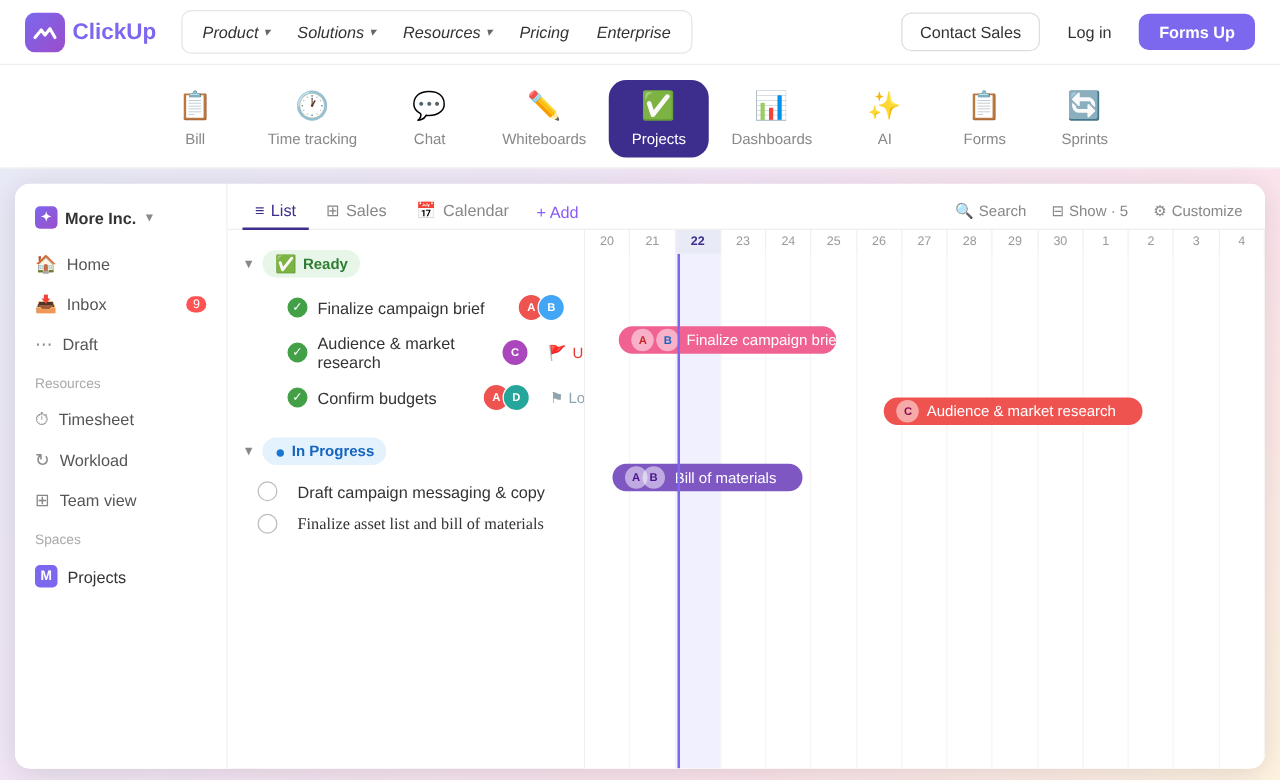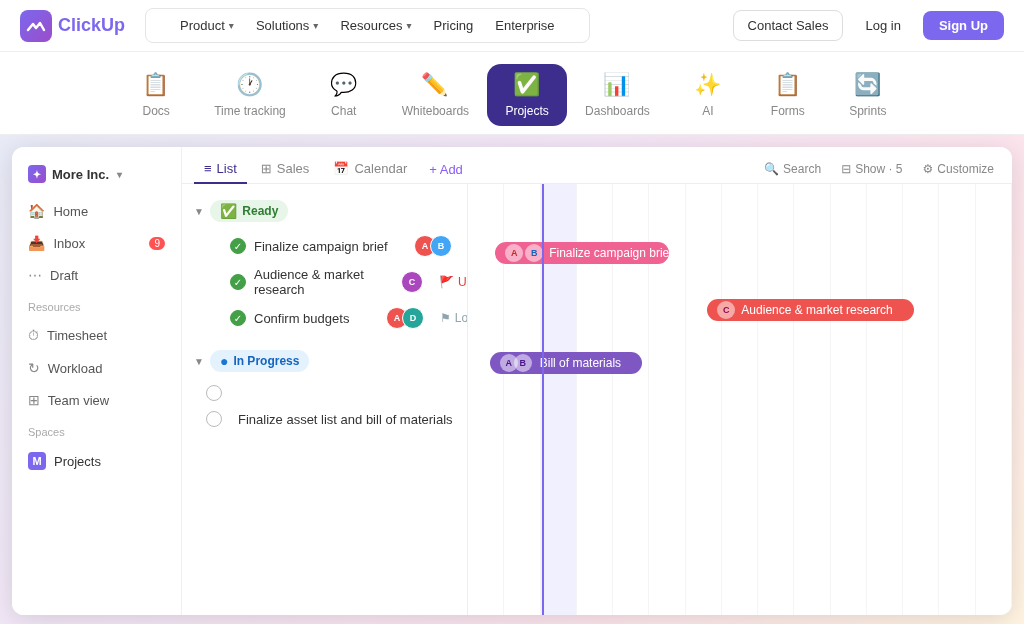--- a/index.html
+++ b/index.html
@@ -5,21 +5,21 @@
     * { box-sizing: border-box; margin: 0; padding: 0; }
     body { font-family: -apple-system, BlinkMacSystemFont, 'Segoe UI', sans-serif; background: #fff; overflow: hidden; width: 1024px; height: 624px; }
 
     
     .top-nav {
       display: flex; align-items: center; padding: 0 20px; height: 52px;
       border-bottom: 1px solid #eee; background: #fff; gap: 8px;
     }
     .logo { display: flex; align-items: center; gap: 6px; font-weight: 700; font-size: 18px; color: #7b68ee; margin-right: 12px; }
     .logo-icon { width: 32px; height: 32px; }
-    .nav-links { display: flex; align-items: center; gap: 2px; border: 1px solid #e5e5e5; border-radius: 8px; padding: 4px 24px; }
+    .nav-links { display: flex; align-items: center; gap: 2px; border: 1px solid #e5e5e5; border-radius: 8px; padding: 4px 6px; font-style: italic; }
     .nav-link { display: flex; align-items: center; gap: 4px; padding: 5px 10px; font-size: 13px; color: #333; border-radius: 6px; cursor: pointer; white-space: nowrap; }
     .nav-link .chevron { font-size: 10px; color: #666; }
     .nav-spacer { flex: 1; }
     .btn-contact { border: 1px solid #ddd; border-radius: 8px; padding: 7px 14px; font-size: 13px; cursor: pointer; background: #fff; color: #333; }
     .btn-login { border: none; background: none; padding: 7px 14px; font-size: 13px; cursor: pointer; color: #333; }
     .btn-signup { background: #7b68ee; color: #fff; border: none; border-radius: 8px; padding: 7px 16px; font-size: 13px; font-weight: 600; cursor: pointer; }
 
     
     .features-bar {
       display: flex; align-items: center; justify-content: center; gap: 0;
@@ -198,27 +198,27 @@
     <div class="nav-link">
       <span>Pricing</span>
     </div>
     <div class="nav-link">
       <span>Enterprise</span>
     </div>
   </div>
   <div class="nav-spacer"></div>
   <button class="btn-contact">Contact Sales</button>
   <button class="btn-login">Log in</button>
-  <button class="btn-signup">Sign Up</button>
+  <button class="btn-signup">Forms Up</button>
 </nav>
 
 <div class="features-bar">
   <div class="feature-item">
     <span class="f-icon">📋</span>
-    <span>Docs</span>
+    <span>Bill</span>
   </div>
   <div class="feature-item">
     <span class="f-icon">🕐</span>
     <span>Time tracking</span>
   </div>
   <div class="feature-item">
     <span class="f-icon">💬</span>
     <span>Chat</span>
   </div>
   <div class="feature-item">
@@ -393,28 +393,46 @@
           <div class="group-header" style="margin-top:8px;">
             <span class="group-chevron">▼</span>
             <span class="group-badge inprogress">
               <span style="color:#1976d2;font-size:14px;">●</span>
               <span>In Progress</span>
             </span>
           </div>
 
           <div class="task-row inprogress-row">
             <div class="circle-check"></div>
+            <span class="task-name" style="margin-left:8px;">Draft campaign messaging &amp; copy</span>
           </div>
           <div class="task-row inprogress-row">
             <div class="circle-check"></div>
-            <span class="task-name" style="margin-left:8px;">Finalize asset list and bill of materials</span>
+            <span class="task-name" style="margin-left:8px;font-family:Liberation Serif, serif;">Finalize asset list and bill of materials</span>
           </div>
         </div>
 
         <div class="gantt-overlay">
+          <div class="gantt-dates">
+            <div class="gantt-date-cell">20</div>
+            <div class="gantt-date-cell">21</div>
+            <div class="gantt-date-cell today">22</div>
+            <div class="gantt-date-cell">23</div>
+            <div class="gantt-date-cell">24</div>
+            <div class="gantt-date-cell">25</div>
+            <div class="gantt-date-cell">26</div>
+            <div class="gantt-date-cell">27</div>
+            <div class="gantt-date-cell">28</div>
+            <div class="gantt-date-cell">29</div>
+            <div class="gantt-date-cell">30</div>
+            <div class="gantt-date-cell">1</div>
+            <div class="gantt-date-cell">2</div>
+            <div class="gantt-date-cell">3</div>
+            <div class="gantt-date-cell">4</div>
+          </div>
 
           <div class="gantt-body">
 
             <div class="gantt-grid">
               <div class="gantt-col"></div>
               <div class="gantt-col"></div>
               <div class="gantt-col today-col"></div>
               <div class="gantt-col"></div>
               <div class="gantt-col"></div>
               <div class="gantt-col"></div>

